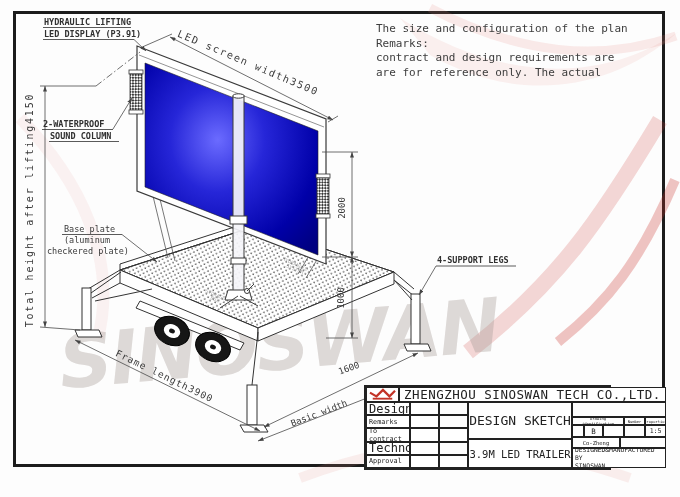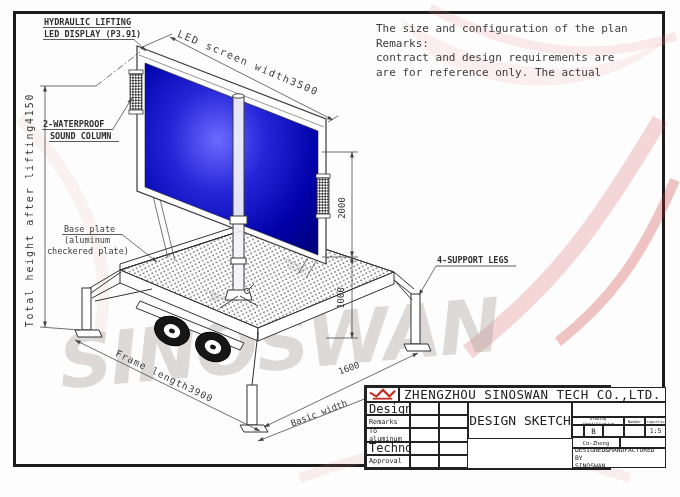--- a/index.html
+++ b/index.html
@@ -233,33 +233,34 @@
     <div class="cell c-center" style="left:33px;top:0;width:267px;height:15px;font-size:12.5px;letter-spacing:0.5px;">ZHENGZHOU SINOSWAN TECH CO.,LTD.</div>
 
     <div class="cell c-left" style="left:0;top:15px;width:44px;height:13.2px;font-size:12px;">Design</div>
     <div class="cell" style="left:44px;top:15px;width:29px;height:13.2px;"></div>
     <div class="cell" style="left:73px;top:15px;width:29px;height:13.2px;"></div>
 
     <div class="cell c-left" style="left:0;top:28.2px;width:44px;height:13.2px;font-size:6.8px;">Remarks</div>
     <div class="cell" style="left:44px;top:28.2px;width:29px;height:13.2px;"></div>
     <div class="cell" style="left:73px;top:28.2px;width:29px;height:13.2px;"></div>
 
-    <div class="cell c-left" style="left:0;top:41.4px;width:44px;height:13.2px;font-size:6.8px;">To aluminum</div>
+    <div class="cell c-left" style="left:0;top:41.4px;width:44px;height:13.2px;font-size:6.8px;">To contract</div>
     <div class="cell" style="left:44px;top:41.4px;width:29px;height:13.2px;"></div>
     <div class="cell" style="left:73px;top:41.4px;width:29px;height:13.2px;"></div>
 
     <div class="cell c-left" style="left:0;top:54.6px;width:44px;height:13.2px;font-size:12px;">Technology</div>
     <div class="cell" style="left:44px;top:54.6px;width:29px;height:13.2px;"></div>
     <div class="cell" style="left:73px;top:54.6px;width:29px;height:13.2px;"></div>
 
     <div class="cell c-left" style="left:0;top:67.8px;width:44px;height:13.2px;font-size:6.8px;text-align:right;">Approval</div>
     <div class="cell" style="left:44px;top:67.8px;width:29px;height:13.2px;"></div>
     <div class="cell" style="left:73px;top:67.8px;width:29px;height:13.2px;"></div>
 
     <div class="cell c-center" style="left:102px;top:15px;width:104px;height:37px;font-size:13px;">DESIGN SKETCH</div>
+    <div class="cell c-center" style="left:102px;top:52px;width:104px;height:29px;font-size:10.5px;">3.9M LED TRAILER</div>
 
     <div class="cell" style="left:206px;top:15px;width:94px;height:15px;"></div>
     <div class="cell c-center" style="left:206px;top:30px;width:52px;height:8px;font-size:3.8px;">Drawing identification</div>
     <div class="cell c-center" style="left:258px;top:30px;width:21px;height:8px;font-size:3.8px;">Number</div>
     <div class="cell c-center" style="left:279px;top:30px;width:21px;height:8px;font-size:3.8px;">Proportion</div>
 
     <div class="cell" style="left:206px;top:38px;width:12px;height:12px;"></div>
     <div class="cell c-center" style="left:218px;top:38px;width:19px;height:12px;font-size:7.5px;">B</div>
     <div class="cell" style="left:237px;top:38px;width:21px;height:12px;"></div>
     <div class="cell" style="left:258px;top:38px;width:21px;height:12px;"></div>

